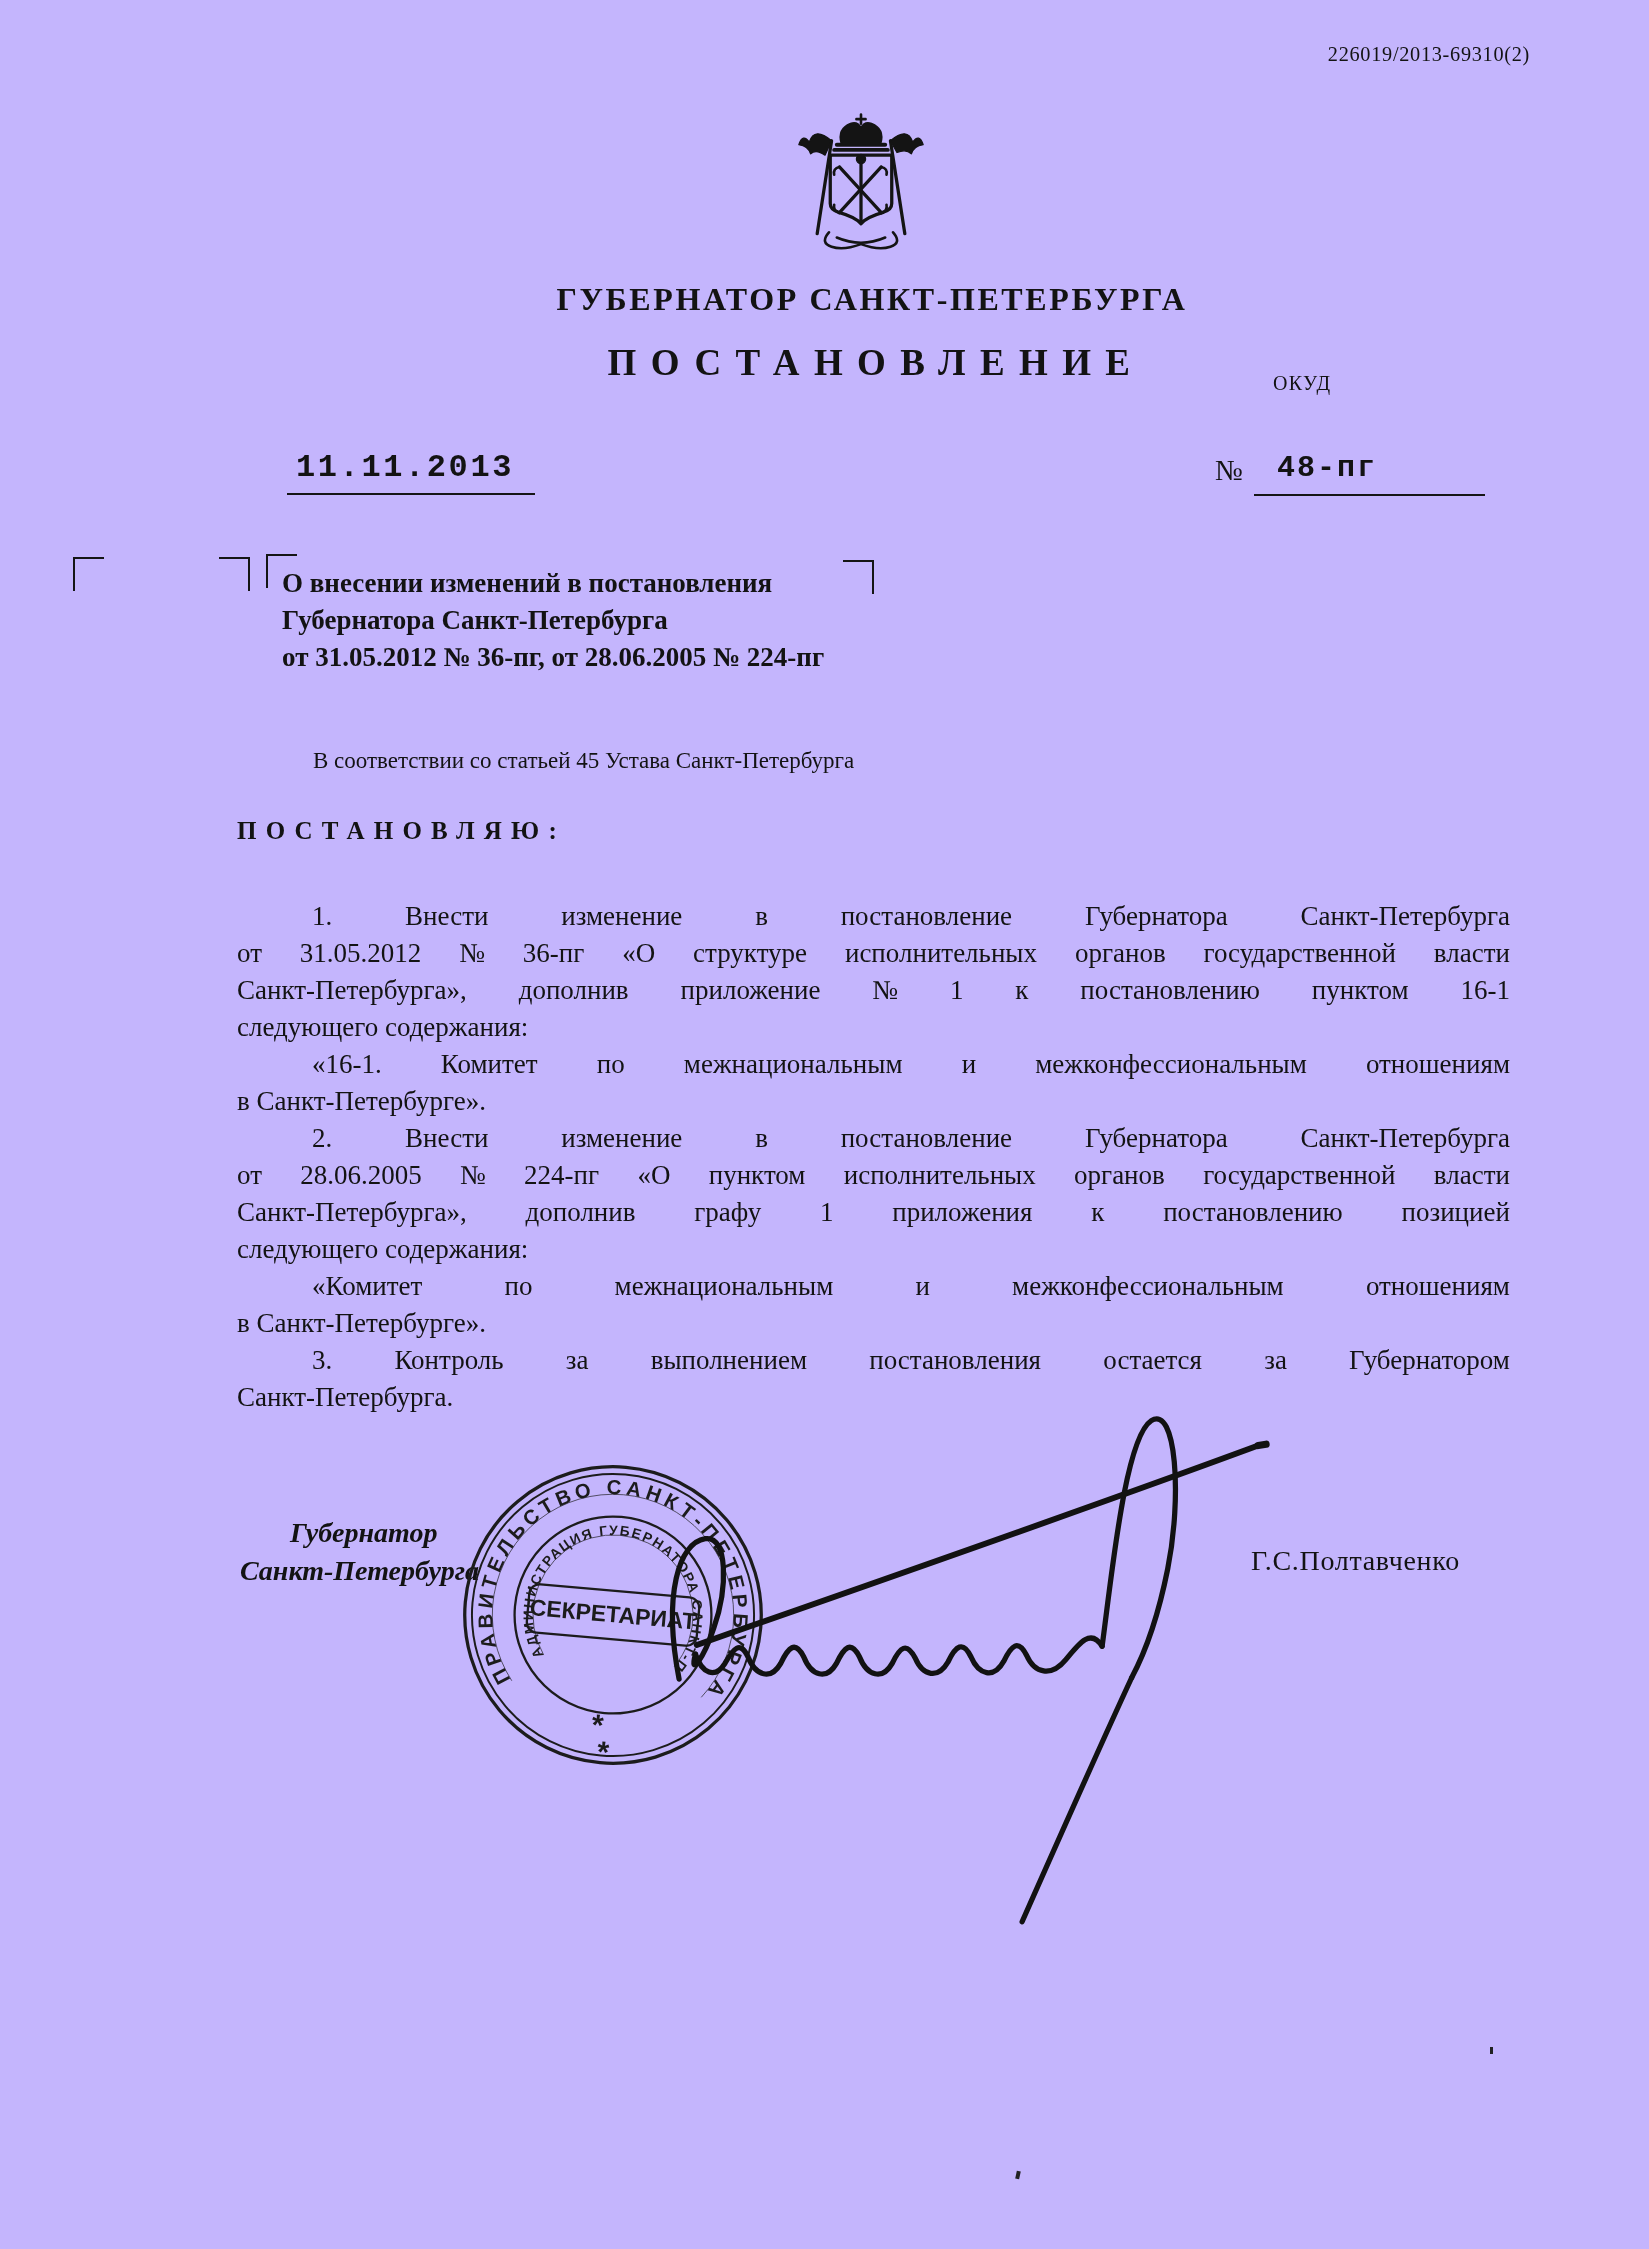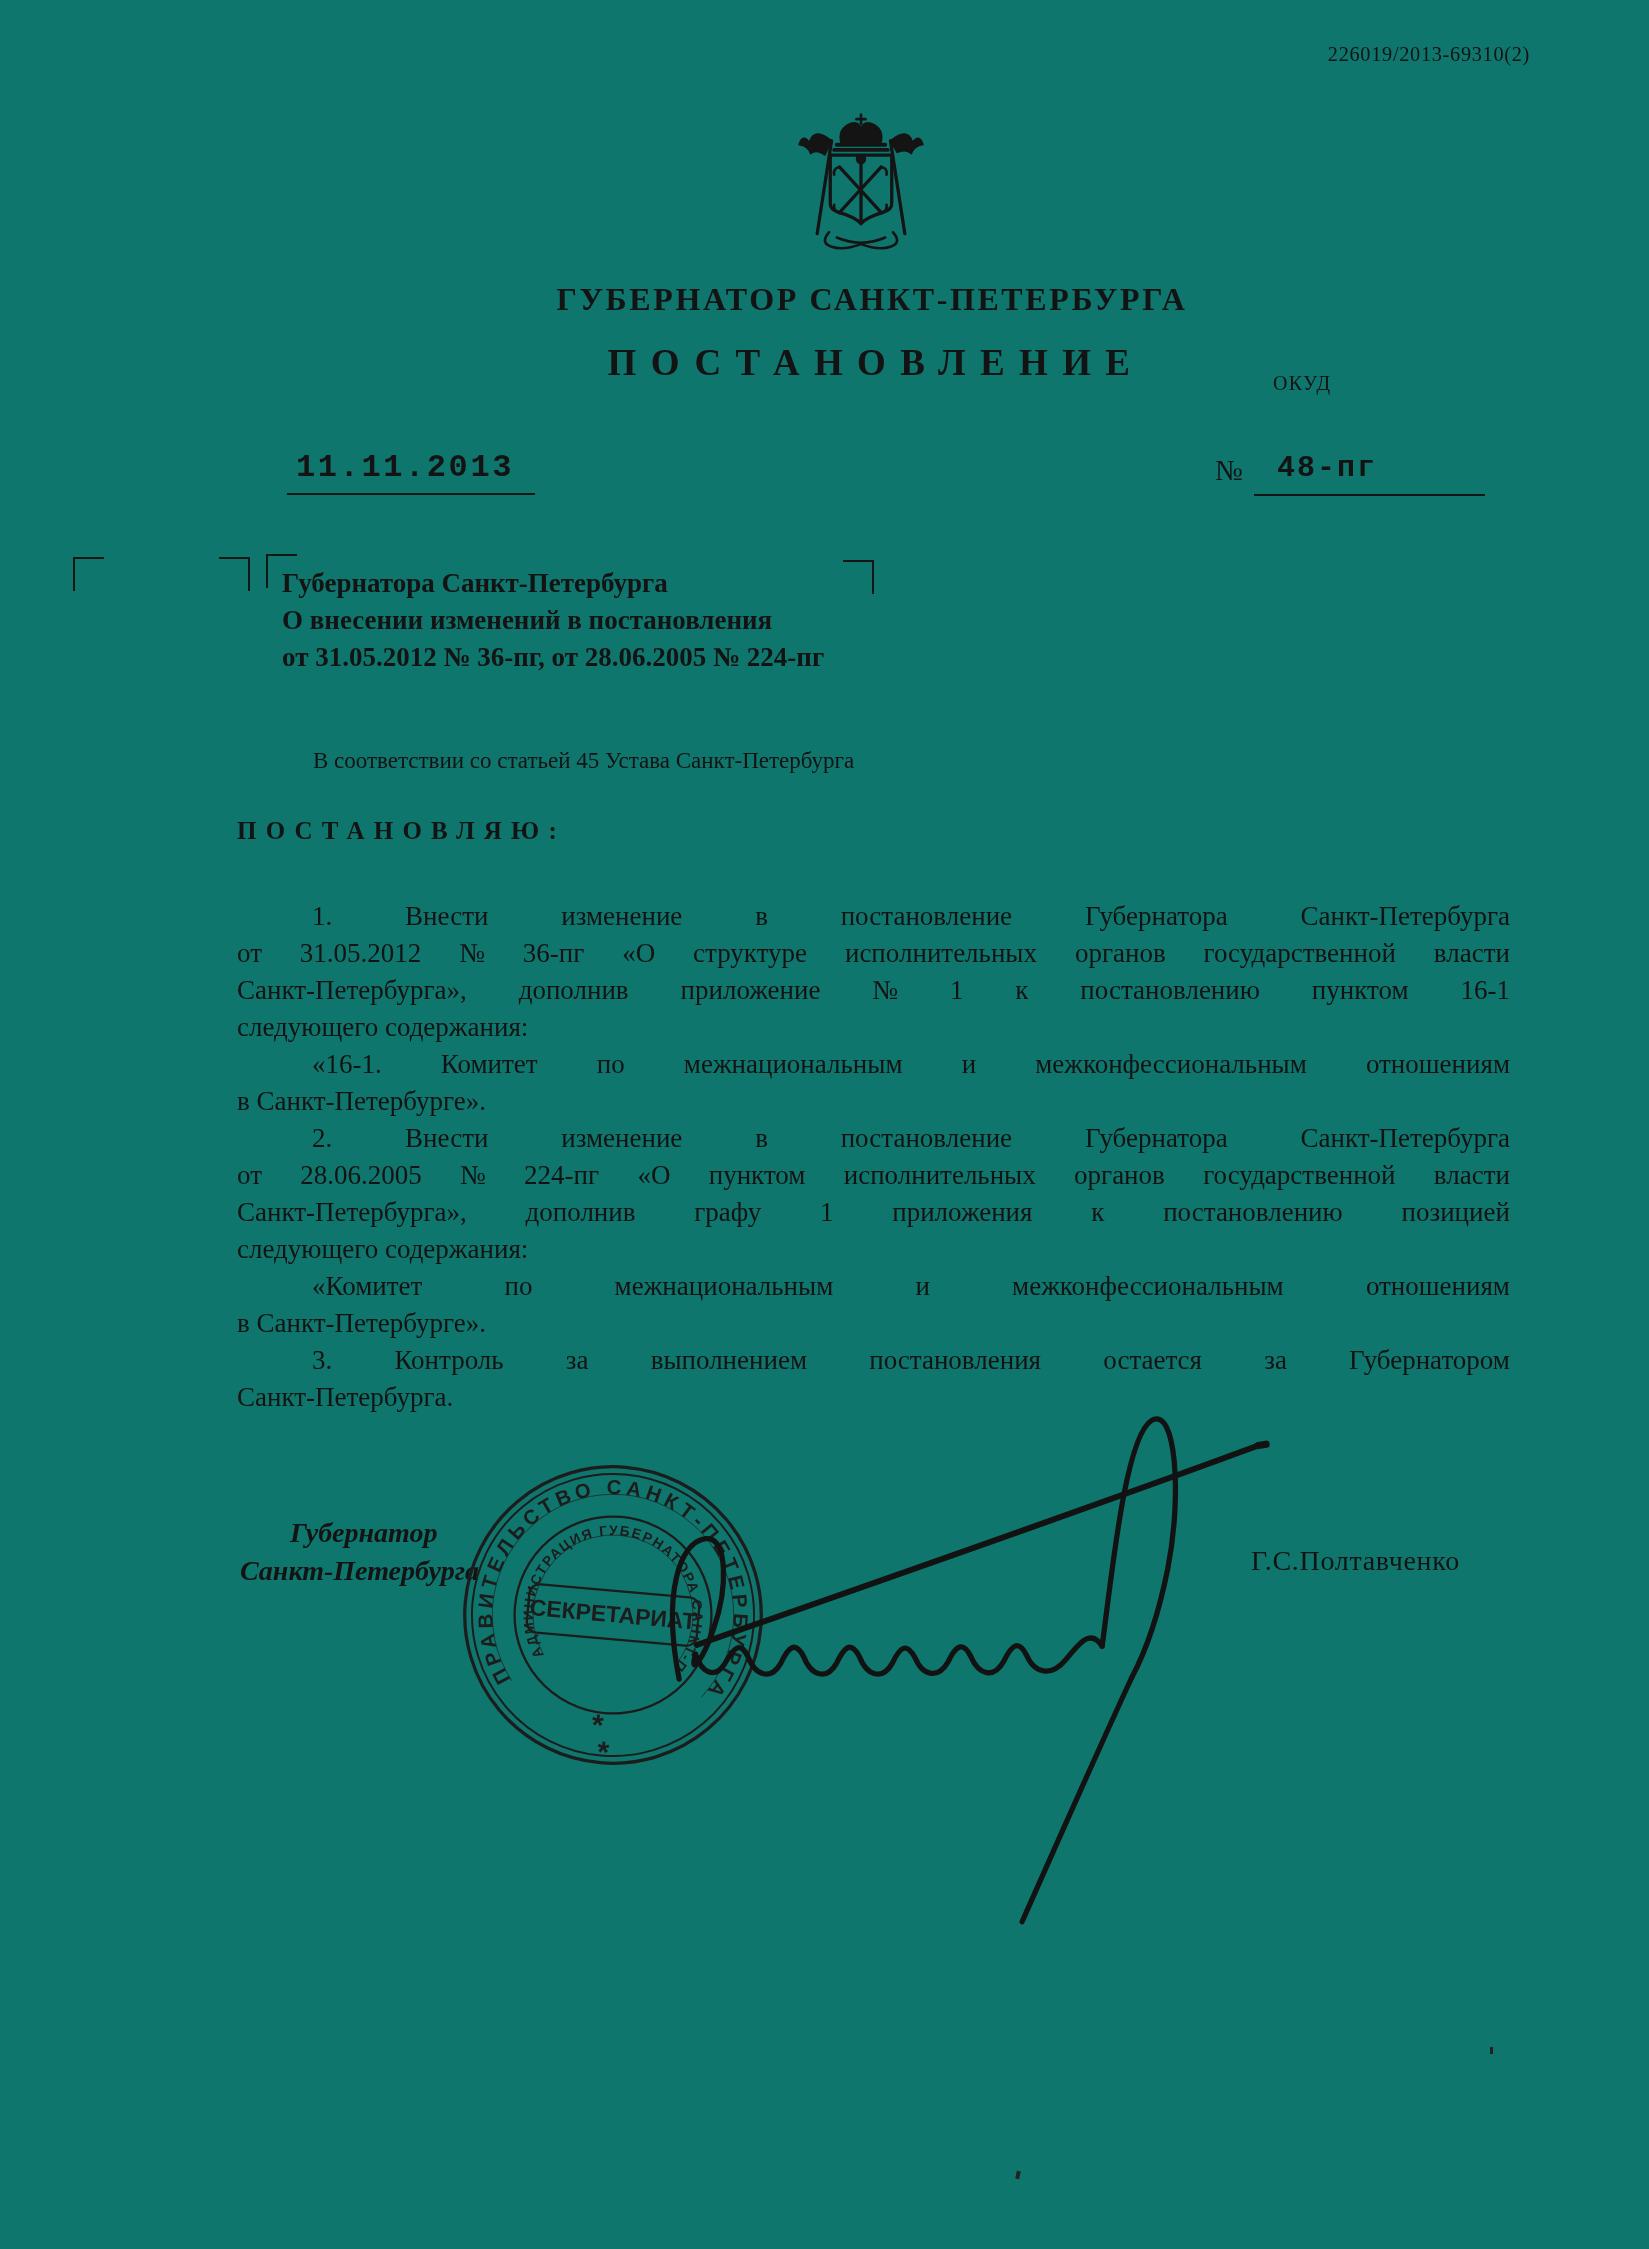--- a/index.html
+++ b/index.html
@@ -1,19 +1,19 @@
 <!DOCTYPE html>
 <html style="font-size:10.5px"><head>
 <meta charset="utf-8">
 <style>
   html,body{margin:0;padding:0;background:#e8e8e8;}
   #page{
     position:relative;
     width:1649px;height:2250px;
-    background:#0f766e;
+    background:#c4b5fd;
     font-family:"Liberation Serif","DejaVu Serif",serif;
     color:#131313;
     overflow:hidden;
   }
   .abs{position:absolute;}
   
   #doc-number{top:43px;right:119px;font-size:20.3px;letter-spacing:0.7px;}
   
   #org-name{top:281px;left:0;width:1744px;text-align:center;font-size:32px;letter-spacing:2.6px;font-weight:600;}
   #doc-type{top:341px;left:0;width:1752px;text-align:center;font-size:37px;font-weight:bold;letter-spacing:14.4px;}
@@ -98,22 +98,22 @@
   <div class="abs" id="num-sign">№</div>
   <div class="abs typed" id="num-value">48-пг</div>
   <div class="abs" id="num-underline"></div>
 
   <div class="abs corner cl" id="corner-1"></div>
   <div class="abs corner cr" id="corner-2"></div>
   <div class="abs corner cl" id="corner-3"></div>
   <div class="abs corner cr" id="corner-4"></div>
 
   <div class="abs" id="title-block">
+    <div>О внесении изменений в постановления</div>
     <div>Губернатора Санкт-Петербурга</div>
-    <div>О внесении изменений в постановления</div>
     <div>от 31.05.2012 № 36-пг, от 28.06.2005 № 224-пг</div>
   </div>
 
   <div class="abs" id="intro">В соответствии со статьей 45 Устава Санкт-Петербурга</div>
 
   <div class="abs" id="resolve">ПОСТАНОВЛЯЮ:</div>
 
   <div class="abs" id="body-block">
     <div class="line jline ind">
         <span>1.</span>

